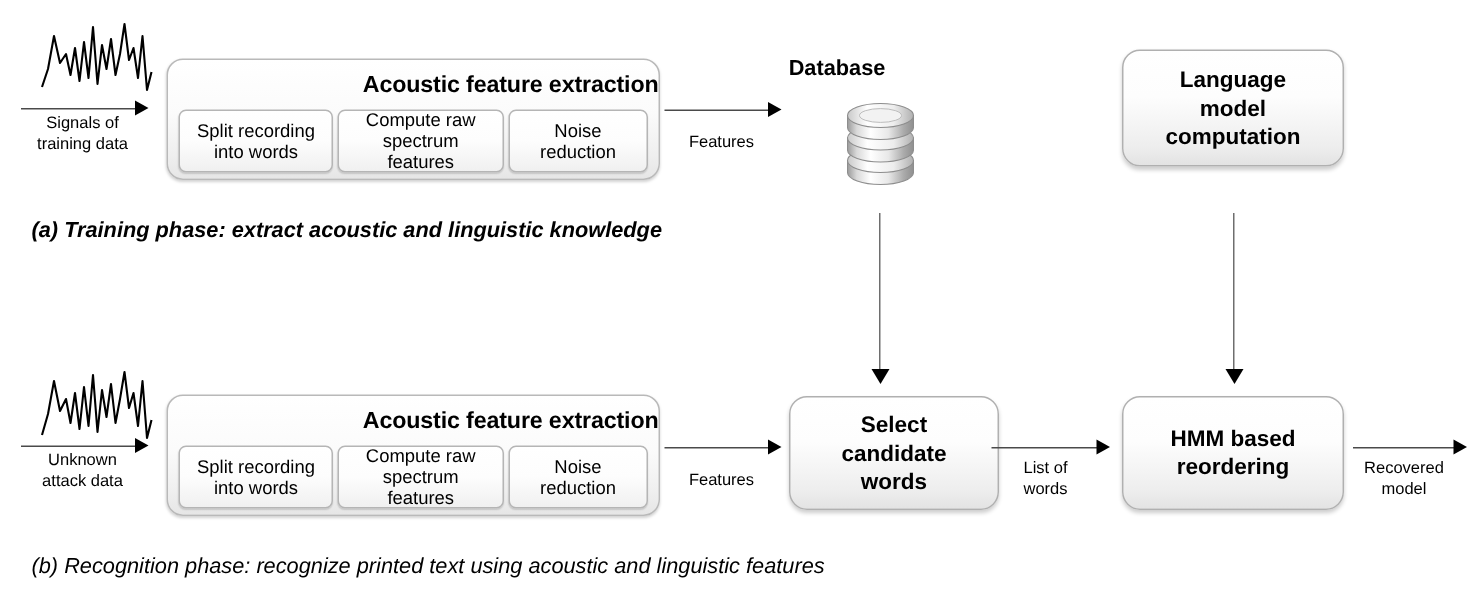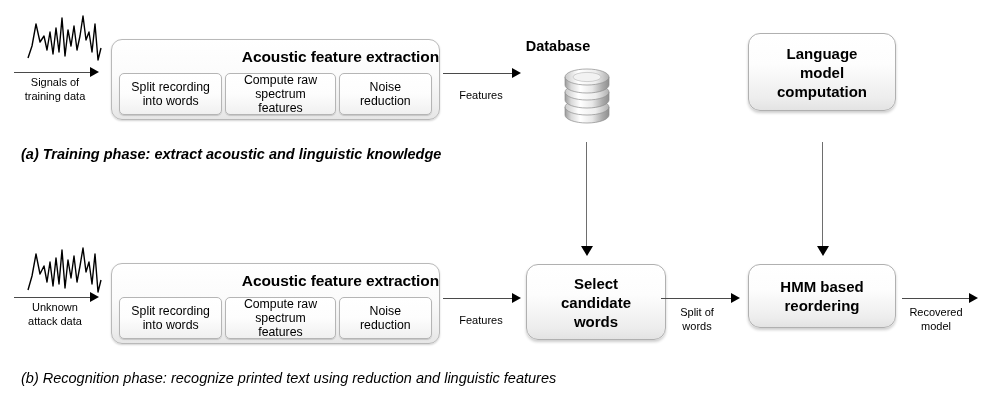--- a/index.html
+++ b/index.html
@@ -216,26 +216,26 @@
   <div class="abs h-arrow-line" style="left:443px; top:298px; width:71px;"></div>
   <div class="abs h-arrow-head" style="left:512px; top:293px;"></div>
   <div class="abs edge-label" style="left:443px; top:313px; width:76px;">Features</div>
 
   <div class="abs node-box" style="left:526px; top:264px; width:140px; height:76px;">Select
 candidate
 words</div>
 
   <div class="abs h-arrow-line" style="left:661px; top:298px; width:72px;"></div>
   <div class="abs h-arrow-head" style="left:731px; top:293px;"></div>
-  <div class="abs edge-label" style="left:659px; top:305px; width:76px;">Split of
+  <div class="abs edge-label" style="left:659px; top:305px; width:76px;">List of
 words</div>
 
-  <div class="abs node-box" style="left:748px; top:264px; width:148px; height:64px;">HMM based
+  <div class="abs node-box" style="left:748px; top:264px; width:148px; height:76px;">HMM based
 reordering</div>
 
   <div class="abs h-arrow-line" style="left:902px; top:298px; width:69px;"></div>
   <div class="abs h-arrow-head" style="left:969px; top:293px;"></div>
   <div class="abs edge-label" style="left:900px; top:305px; width:72px;">Recovered
 model</div>
 
-  <div class="abs caption" style="left:21px; top:370px;">(b) Recognition phase: recognize printed text using reduction and linguistic features</div>
+  <div class="abs caption" style="left:21px; top:370px;">(b) Recognition phase: recognize printed text using acoustic and linguistic features</div>
 
 </div>
 
 </body></html>

